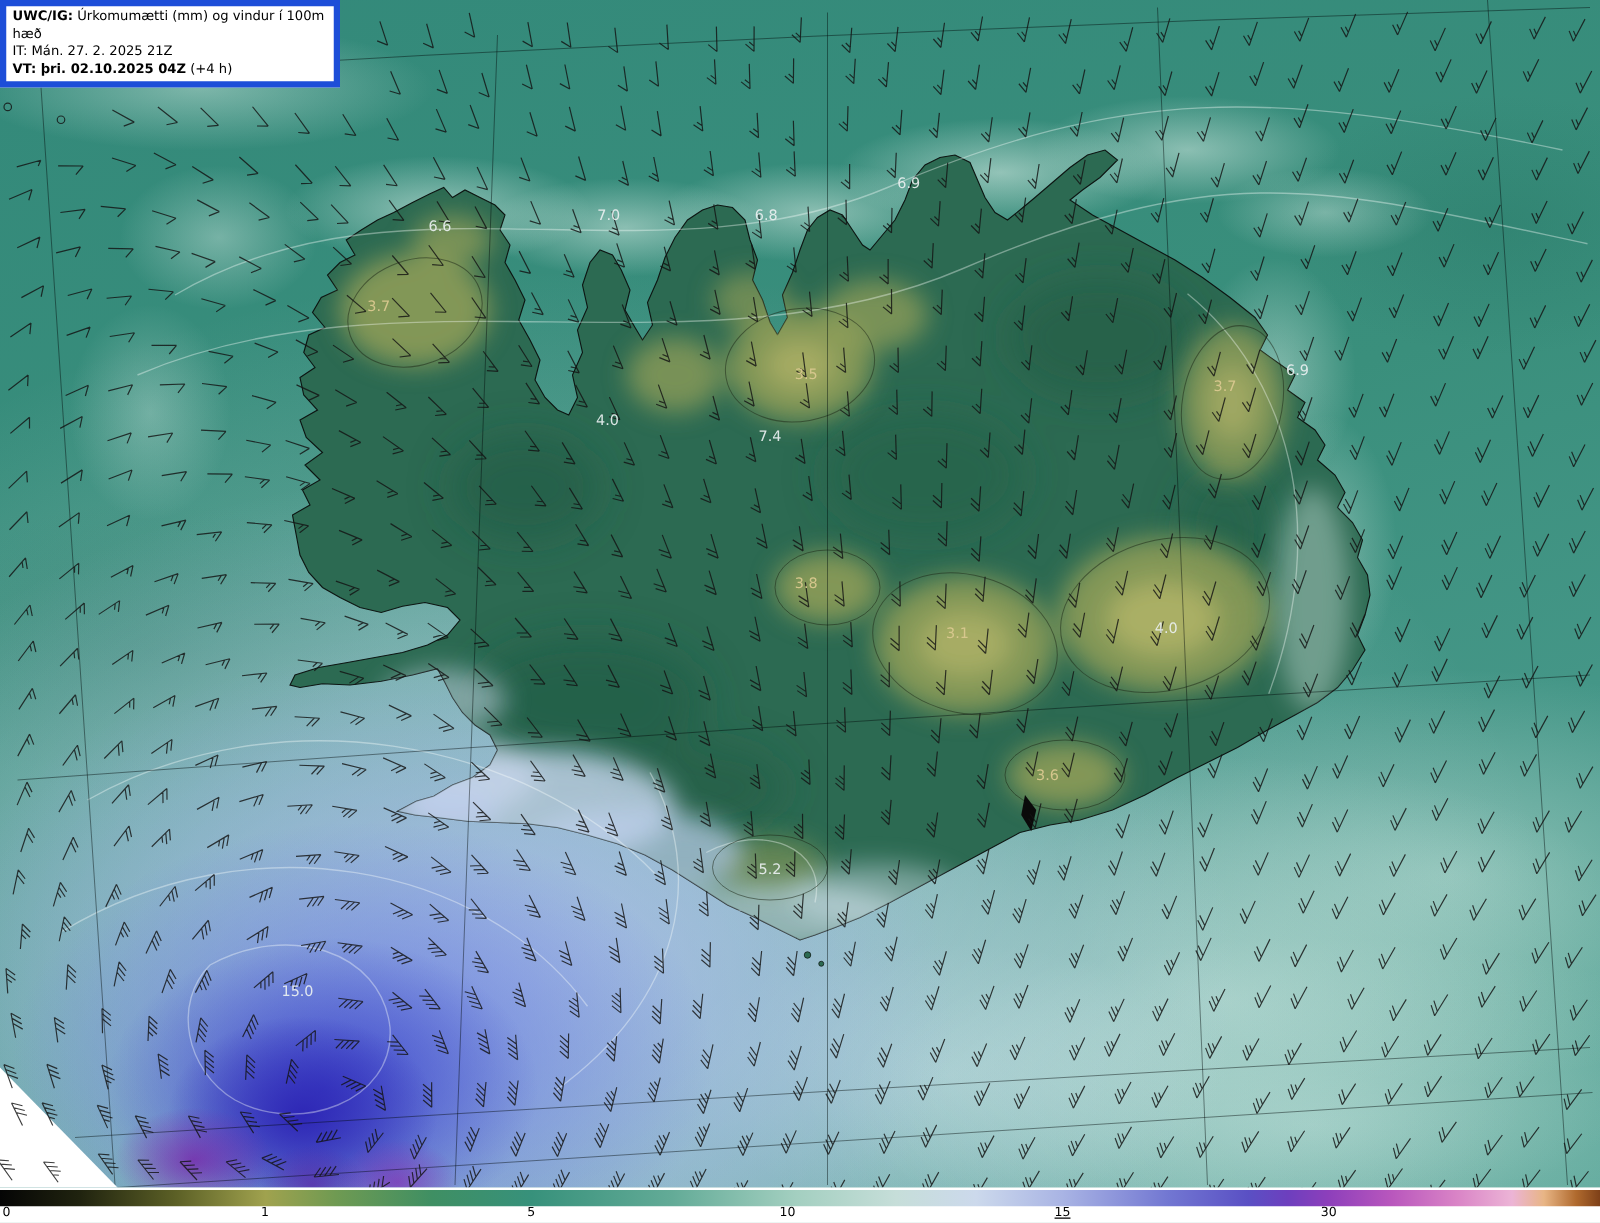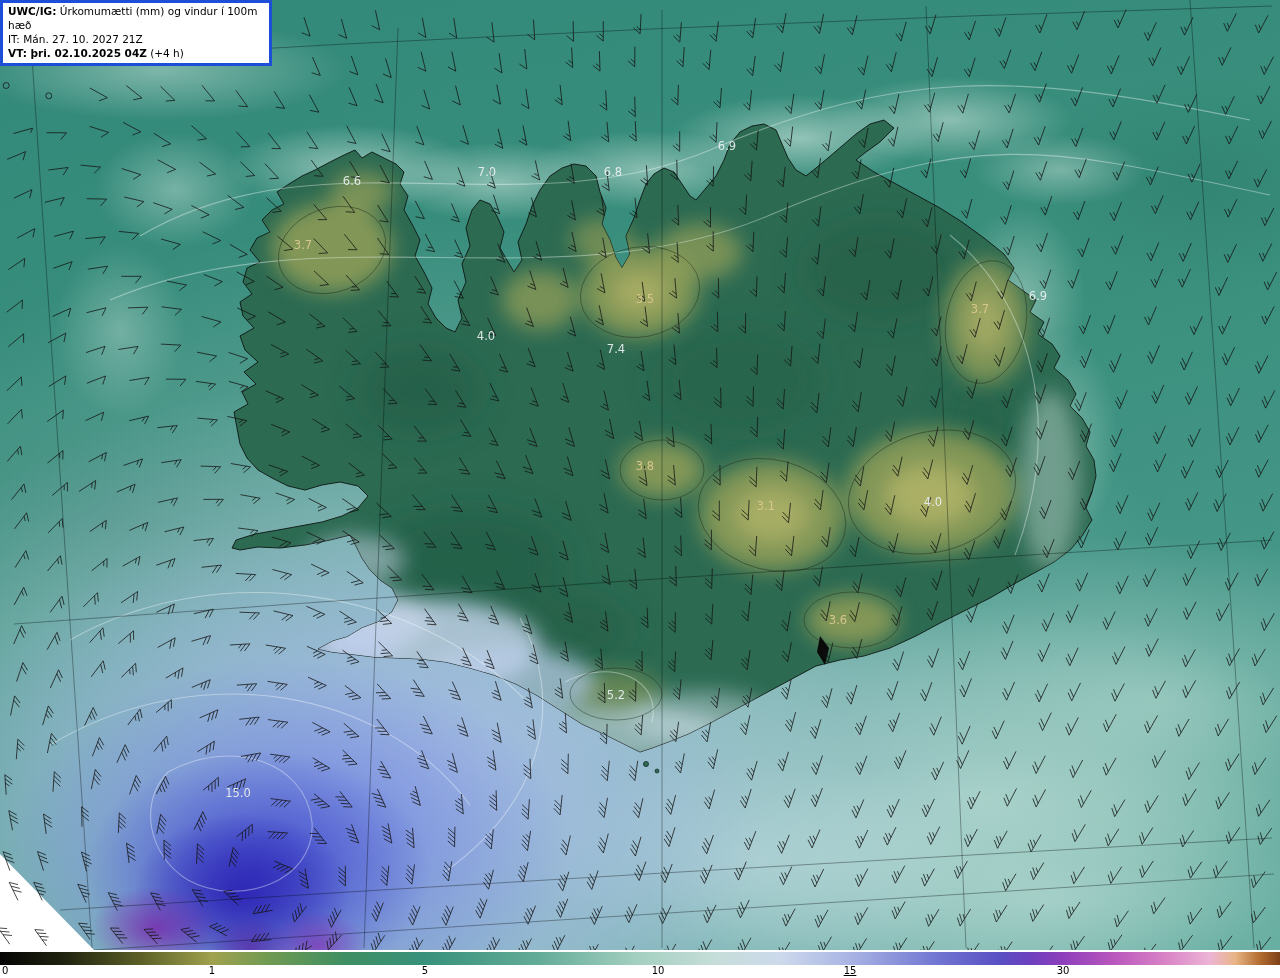--- a/index.html
+++ b/index.html
@@ -47,21 +47,21 @@
       radial-gradient(260px 160px at 120px 520px, rgba(22,95,80,.22), transparent 75%),
       radial-gradient(240px 140px at 1200px 180px, rgba(22,95,80,.20), transparent 75%),
       linear-gradient(165deg,#33897a 0%,#3a8f7c 45%,#47988a 75%,#53a294 100%);
   }
 
   svg#overlay{position:absolute;left:0;top:0;display:block}
 
   
   .titlebox{
     position:absolute;left:0;top:0;width:272px;
-    background:#fff;border:3px solid #1d4ed8;
+    background:#fff;border:5px solid #1d4ed8;
     padding:2px 5px 3px 5px;font-size:10.5px;line-height:1.32;color:#000;
   }
   .titlebox .b{font-weight:bold}
 
   
   .colorbar{position:absolute;left:0;top:950px;width:1280px;height:28px;background:#fff}
   .cb-bar{position:absolute;left:0;top:2px;width:1280px;height:13px}
   .cb-tick{position:absolute;top:15px;transform:translateX(-50%);font-size:10px;color:#000;white-space:nowrap}
   .cb-tick.edge-left{transform:none}
 
@@ -193,30 +193,30 @@
         <text x="766" y="510" class="clabel tan">3.1</text>
         <text x="933" y="506" class="clabel light">4.0</text>
         <text x="838" y="624" class="clabel tan">3.6</text>
         <text x="616" y="699" class="clabel light">5.2</text>
         <text x="238" y="797" class="clabel light">15.0</text>
       </g>
   </svg>
 
   <div class="titlebox">
     <div><span class="b">UWC/IG:</span><span> Úrkomumætti (mm) og vindur í 100m hæð</span></div>
-    <div>IT: Mán. 27. 10. 2027 21Z</div>
+    <div>IT: Mán. 27. 2. 2025 21Z</div>
     <div><span class="b">VT: þri. 02.10.2025 04Z</span><span> (+4 h)</span></div>
   </div>
 
   <div class="colorbar">
     <div class="cb-bar" id="cbBar" style="background: linear-gradient(to right, rgb(5, 5, 5) 0%, rgb(32, 35, 15) 5%, rgb(92, 96, 38) 11%, rgb(160, 162, 78) 16.6%, rgb(111, 154, 82) 21%, rgb(63, 143, 99) 27%, rgb(55, 145, 123) 33.2%, rgb(99, 171, 151) 42%, rgb(163, 207, 192) 49.7%, rgb(198, 222, 217) 56%, rgb(204, 217, 236) 61%, rgb(169, 180, 228) 66.4%, rgb(114, 119, 210) 73%, rgb(90, 80, 196) 78%, rgb(109, 63, 190) 80.5%, rgb(141, 63, 187) 83%, rgb(185, 87, 189) 87%, rgb(217, 131, 198) 91%, rgb(236, 180, 214) 94.5%, rgb(232, 181, 133) 96.5%, rgb(176, 106, 46) 98.5%, rgb(126, 64, 24) 100%);"></div>
     <div id="cbTicks">
         <span class="cb-tick edge-left" style="left: 2px;">0</span>
         <span class="cb-tick" style="left: 212px;">1</span>
         <span class="cb-tick" style="left: 425px;">5</span>
-        <span class="cb-tick" style="left: 658px;">10</span>
+        <span class="cb-tick" style="left: 630px;">10</span>
         <span class="cb-tick" style="left: 850px; text-decoration: underline;">15</span>
         <span class="cb-tick" style="left: 1063px;">30</span>
         <span class="cb-tick" style="left: 1288px;">50</span>
       </div>
   </div>
 
 </div>
 
 </body></html>

